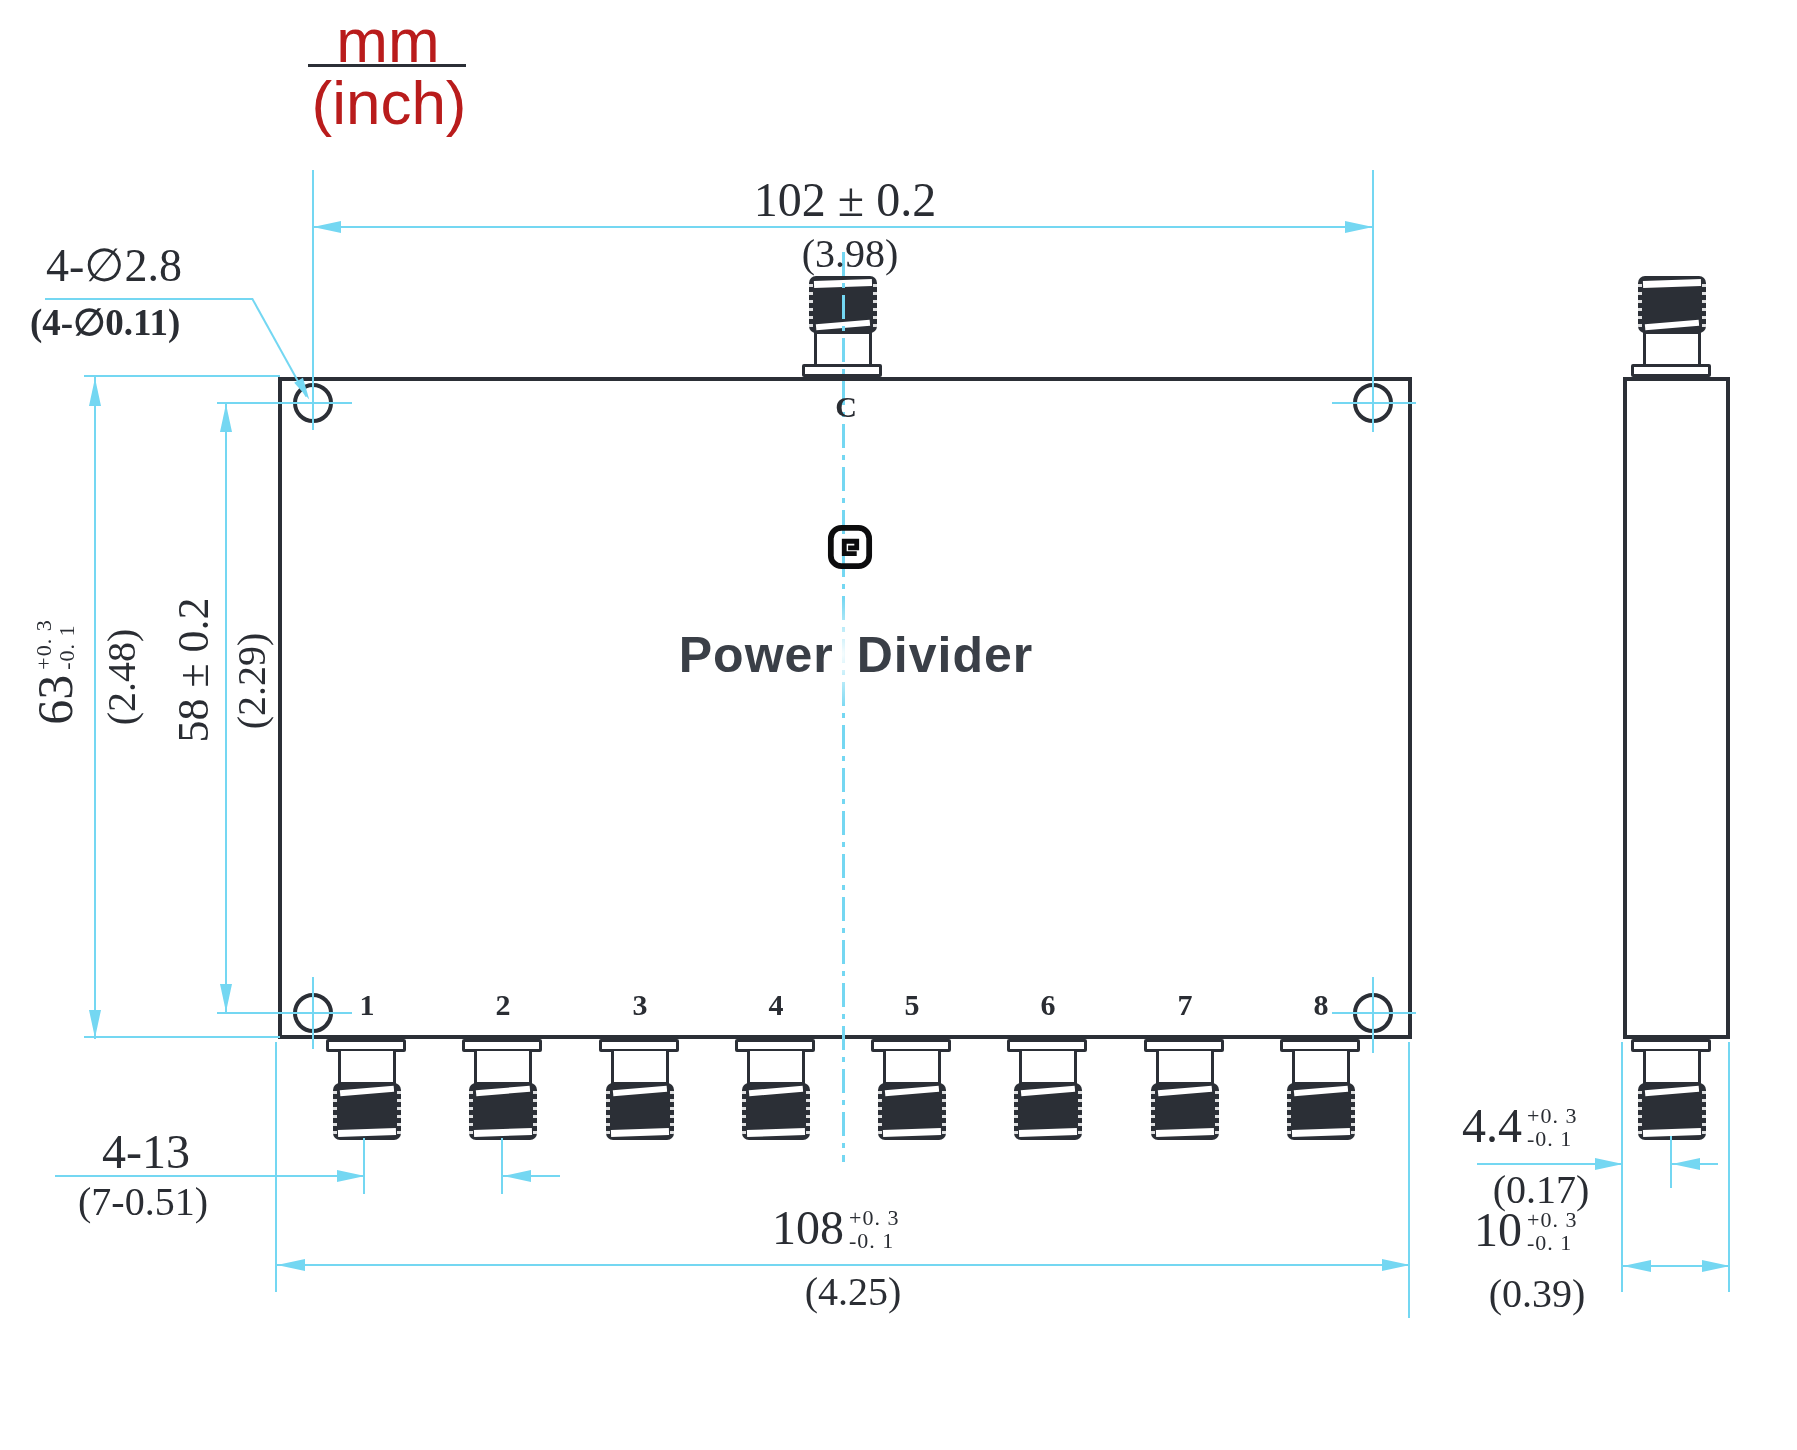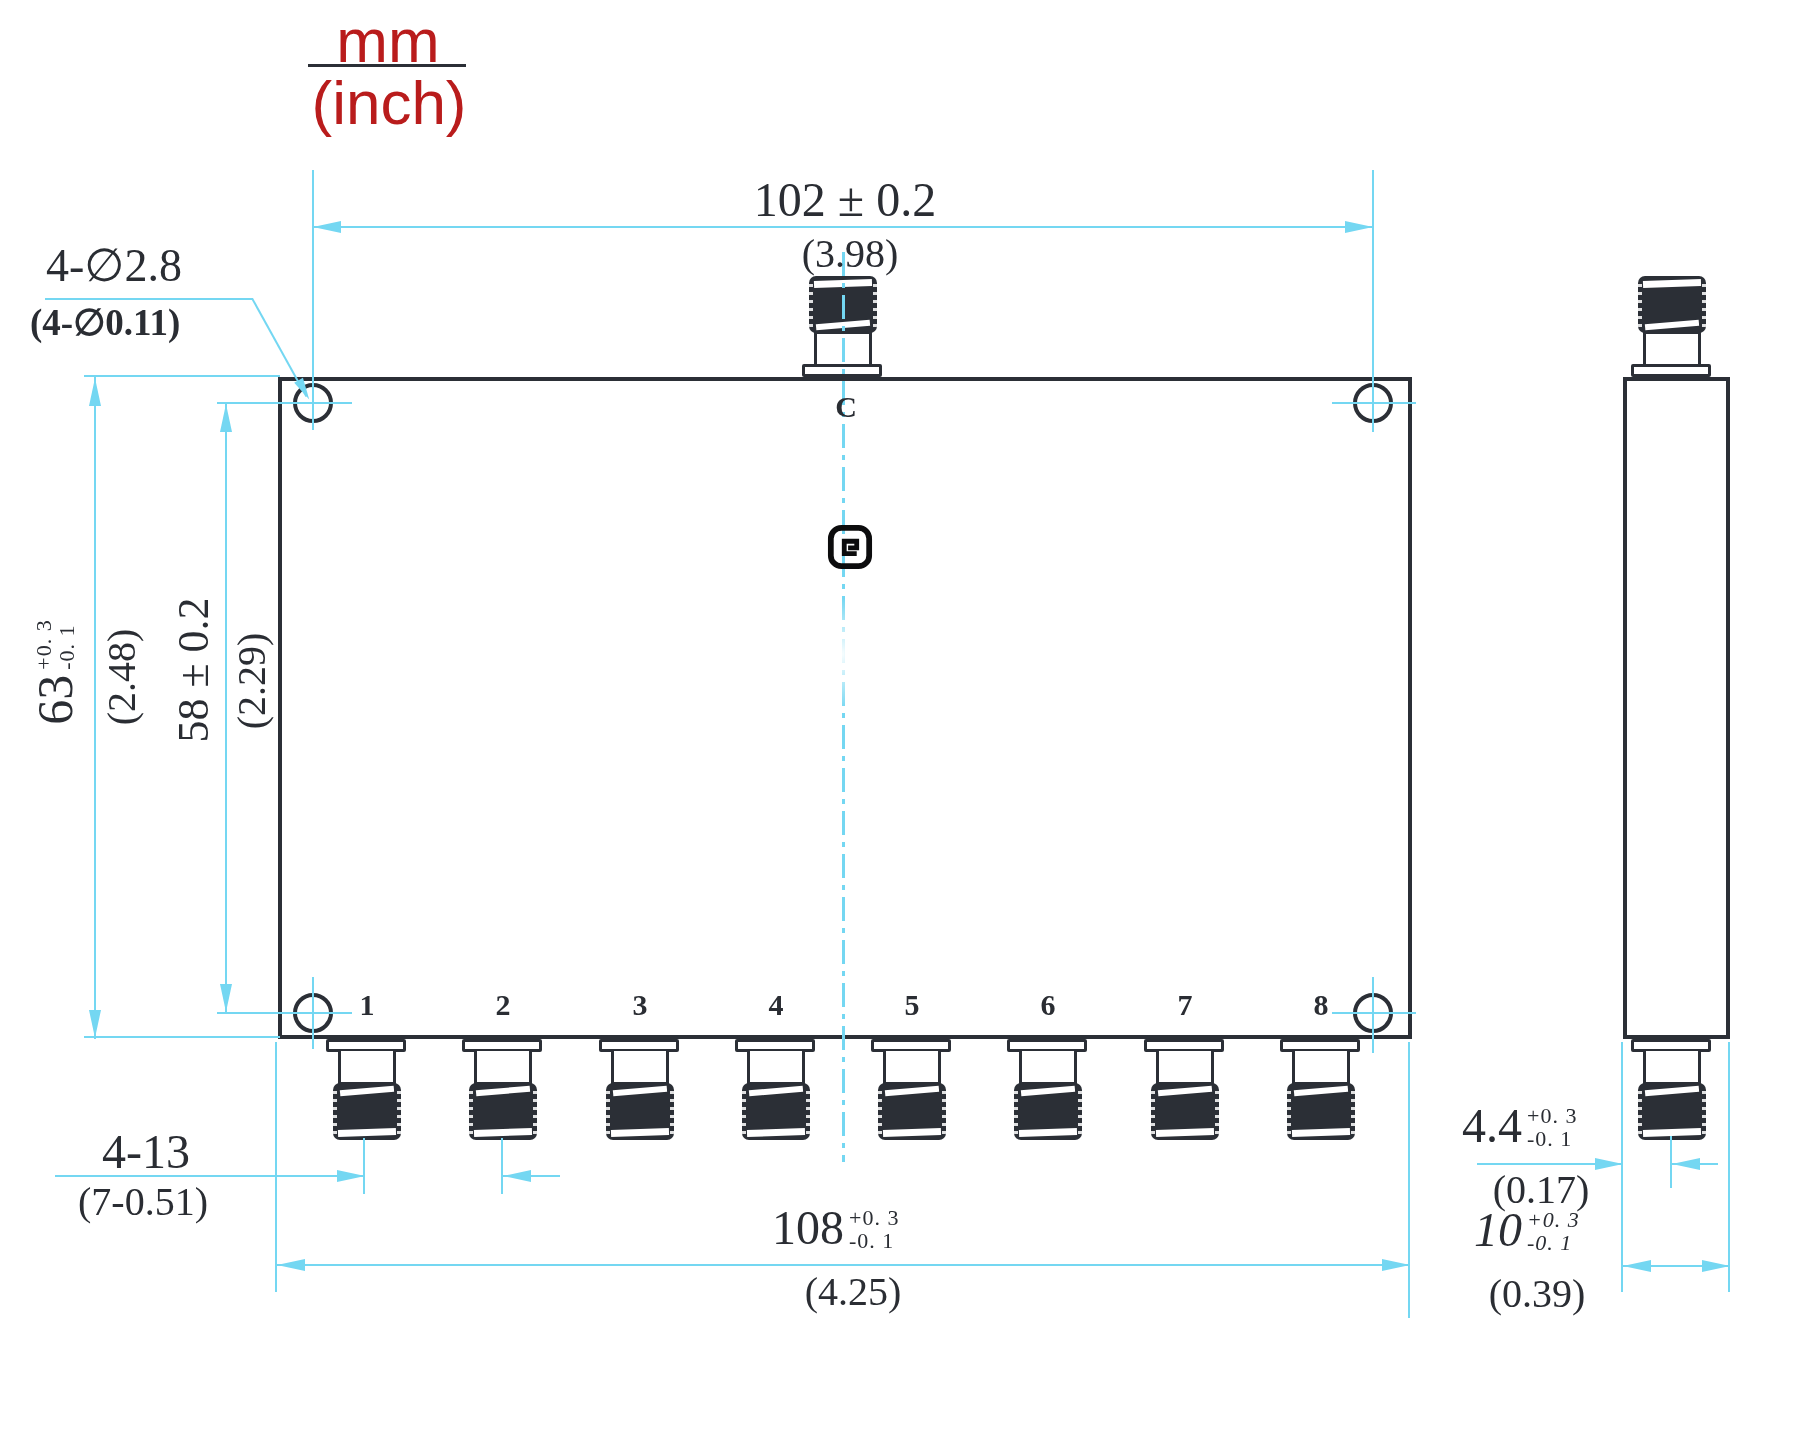--- a/index.html
+++ b/index.html
@@ -254,20 +254,21 @@
 
   <div class="t vrot" style="left:194px;top:670px;font-size:44px;">58 ± 0.2</div>
   <div class="t vrot dim-par" style="left:252px;top:681px;">(2.29)</div>
 
   <div class="brandrow hc" style="left:850px;top:524px;transform:translateX(-50%);">
     <svg width="46" height="46" viewBox="0 0 48 48">
       <rect x="4" y="4" width="40" height="40" rx="11" fill="none" stroke="#0c0c0d" stroke-width="6"></rect>
       <path d="M31 31 H18 V18 H31 V25 H22" fill="none" stroke="#0c0c0d" stroke-width="5"></path>
     </svg>
   </div>
+  <div class="t titletxt hc" style="left:856px;top:630px;">Power Divider</div>
 
   <div class="t portnum hc" style="left:846px;top:392px;">C</div>
   <div class="t portnum hc" style="left:367px;top:990px;">1</div>
   <div class="t portnum hc" style="left:503px;top:990px;">2</div>
   <div class="t portnum hc" style="left:640px;top:990px;">3</div>
   <div class="t portnum hc" style="left:776px;top:990px;">4</div>
   <div class="t portnum hc" style="left:912px;top:990px;">5</div>
   <div class="t portnum hc" style="left:1048px;top:990px;">6</div>
   <div class="t portnum hc" style="left:1185px;top:990px;">7</div>
   <div class="t portnum hc" style="left:1321px;top:990px;">8</div>
@@ -290,21 +291,21 @@
     <span class="dim-blk">
       <span class="dim-big">4.4</span>
       <span class="tol">
         <span>+0. 3</span>
         <span>-0. 1</span>
       </span>
     </span>
   </div>
   <div class="t dim-par hc" style="left:1541px;top:1170px;">(0.17)</div>
 
-  <div class="t" style="left:1474px;top:1206px;font-style:italic;">
+  <div class="t" style="left:1474px;top:1206px;">
     <span class="dim-blk">
       <span class="dim-big">10</span>
       <span class="tol">
         <span>+0. 3</span>
         <span>-0. 1</span>
       </span>
     </span>
   </div>
   <div class="t dim-par hc" style="left:1537px;top:1274px;">(0.39)</div>
 

